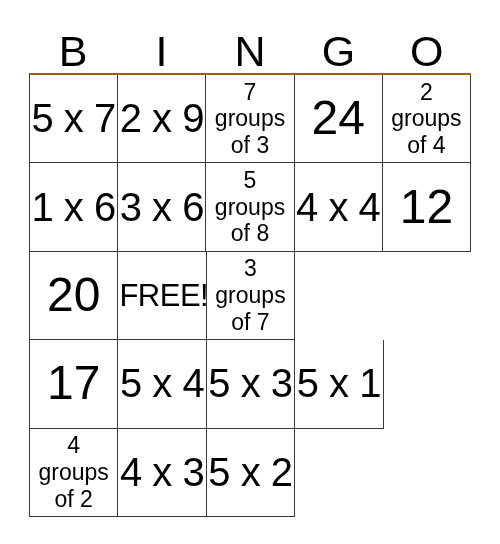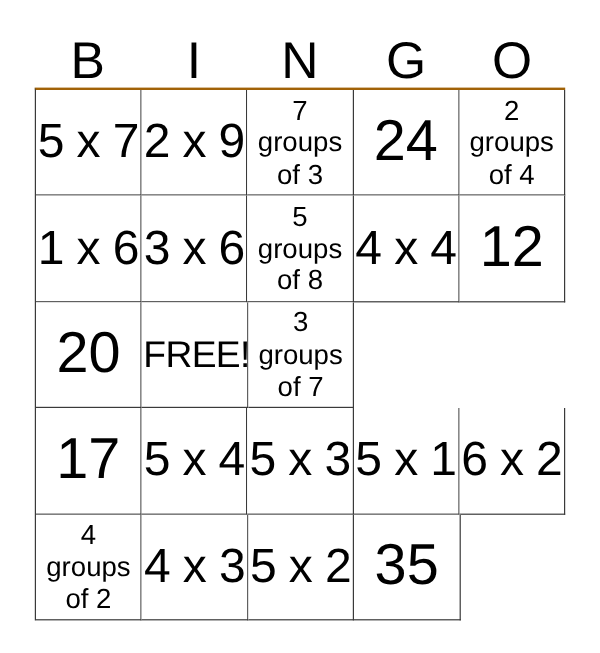--- a/index.html
+++ b/index.html
@@ -156,36 +156,30 @@
         </div>
       <div class="cell">
           <span class="cell-text size-expr">5 x 4</span>
         </div>
       <div class="cell">
           <span class="cell-text size-expr">5 x 3</span>
         </div>
       <div class="cell">
           <span class="cell-text size-expr">5 x 1</span>
         </div>
-      <div class="cell">
-          <span class="cell-text size-expr">6 x 2</span>
-        </div>
     </div>
 
     <div class="grid-row">
       <div class="cell">
           <span class="cell-text size-groups">4
 groups
 of 2</span>
         </div>
       <div class="cell">
           <span class="cell-text size-expr">4 x 3</span>
         </div>
       <div class="cell">
           <span class="cell-text size-expr">5 x 2</span>
         </div>
-      <div class="cell">
-          <span class="cell-text size-num">35</span>
-        </div>
     </div>
 
   </div>
 </div>
 
 </body></html>

